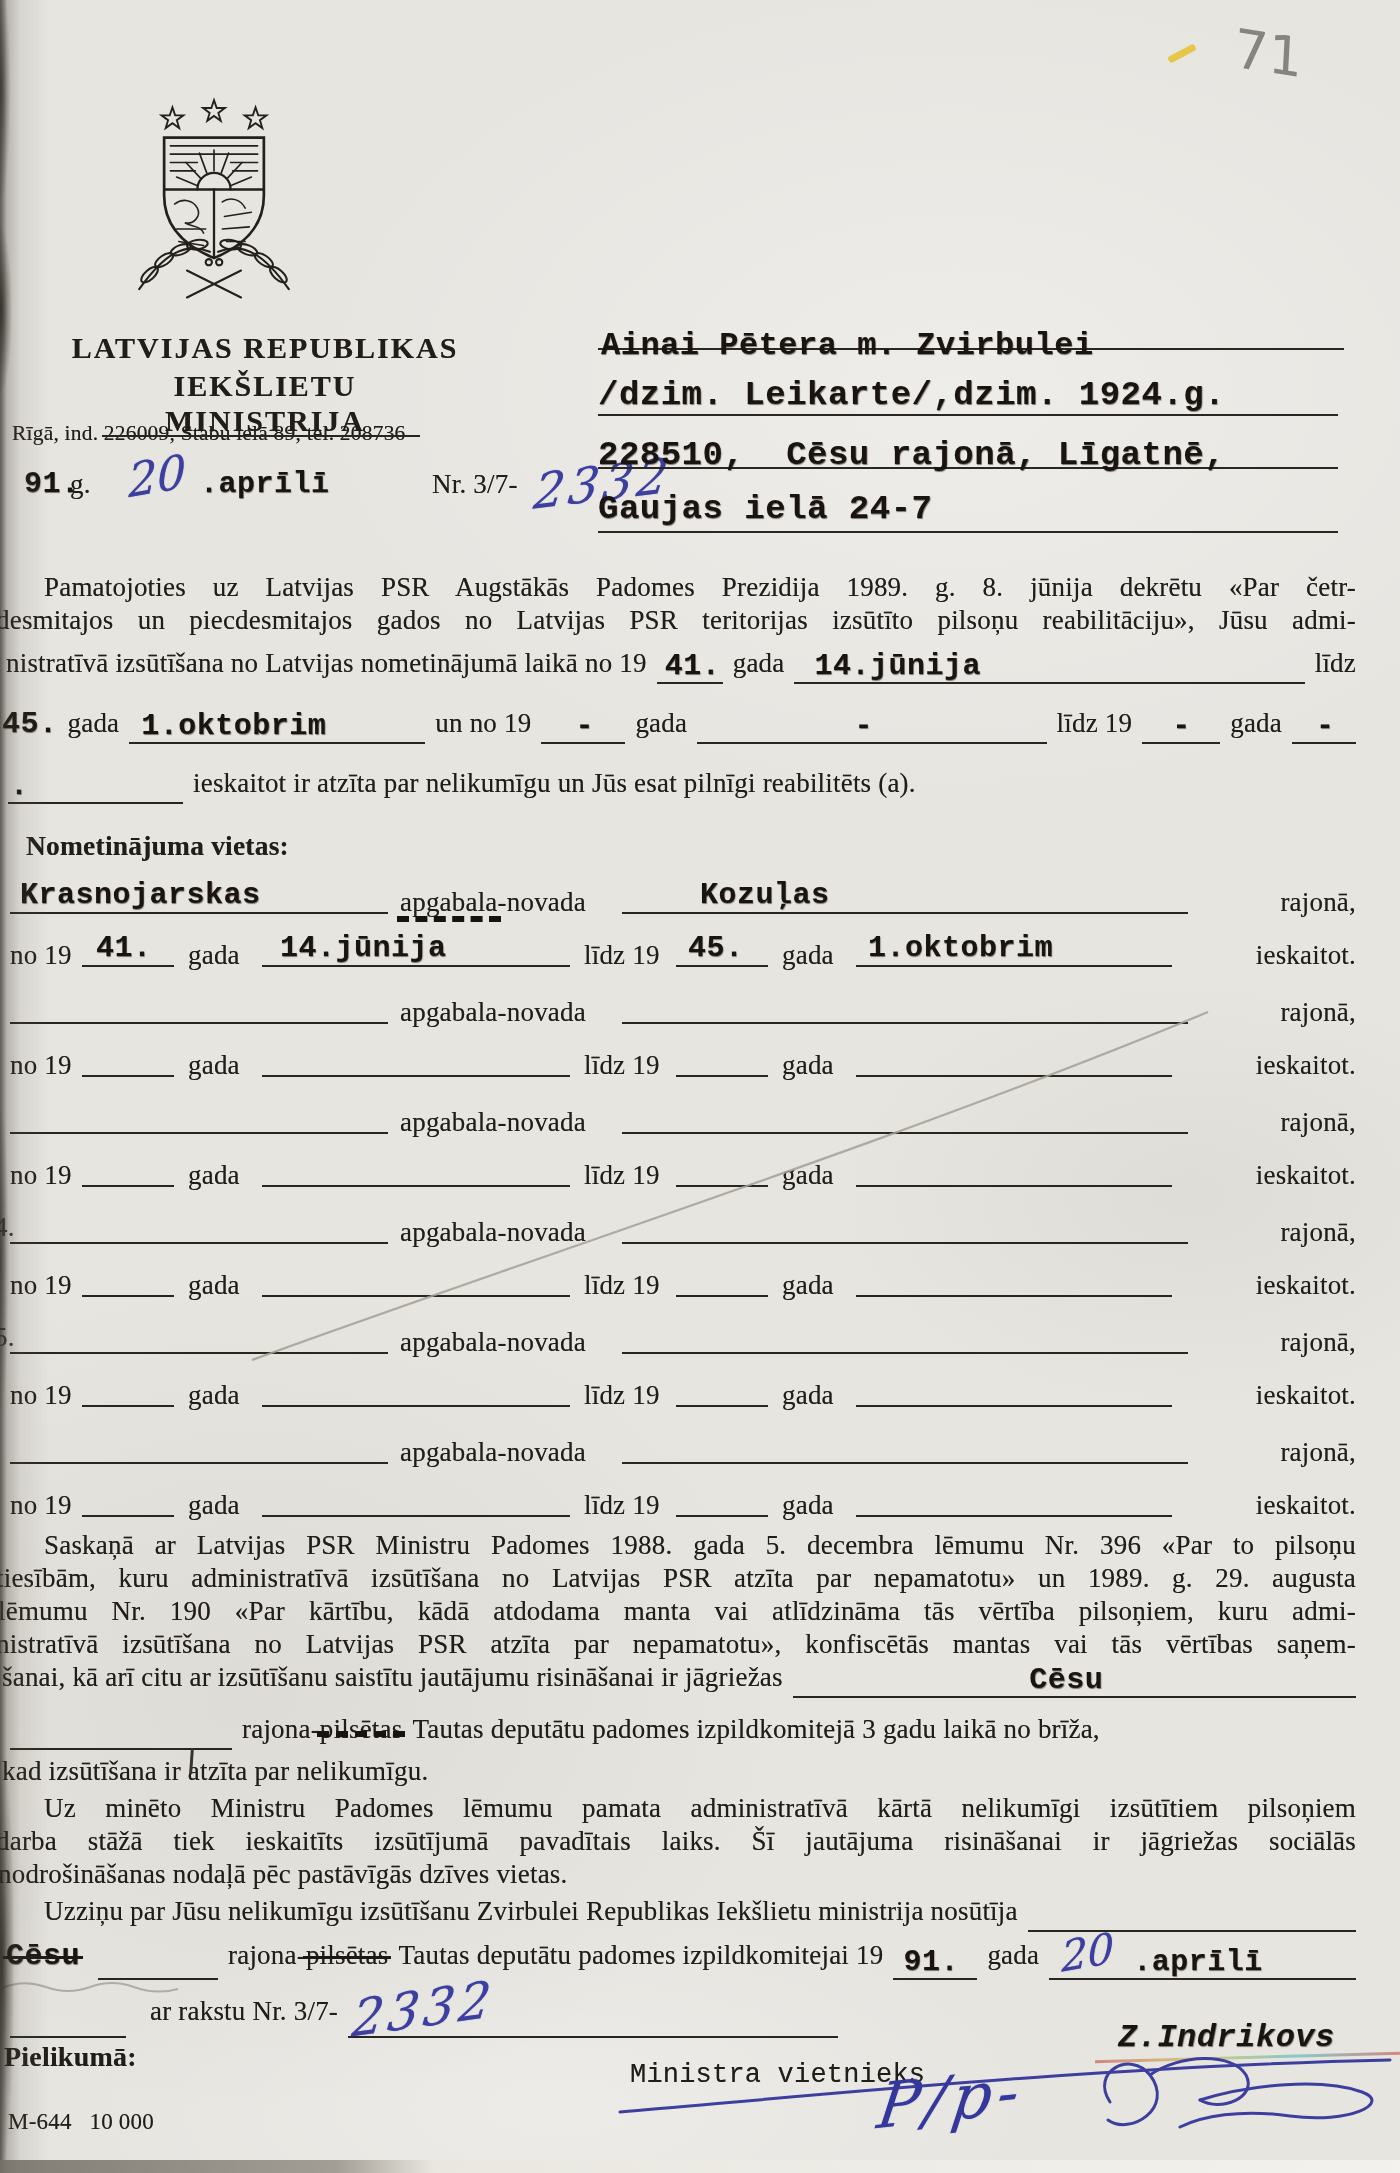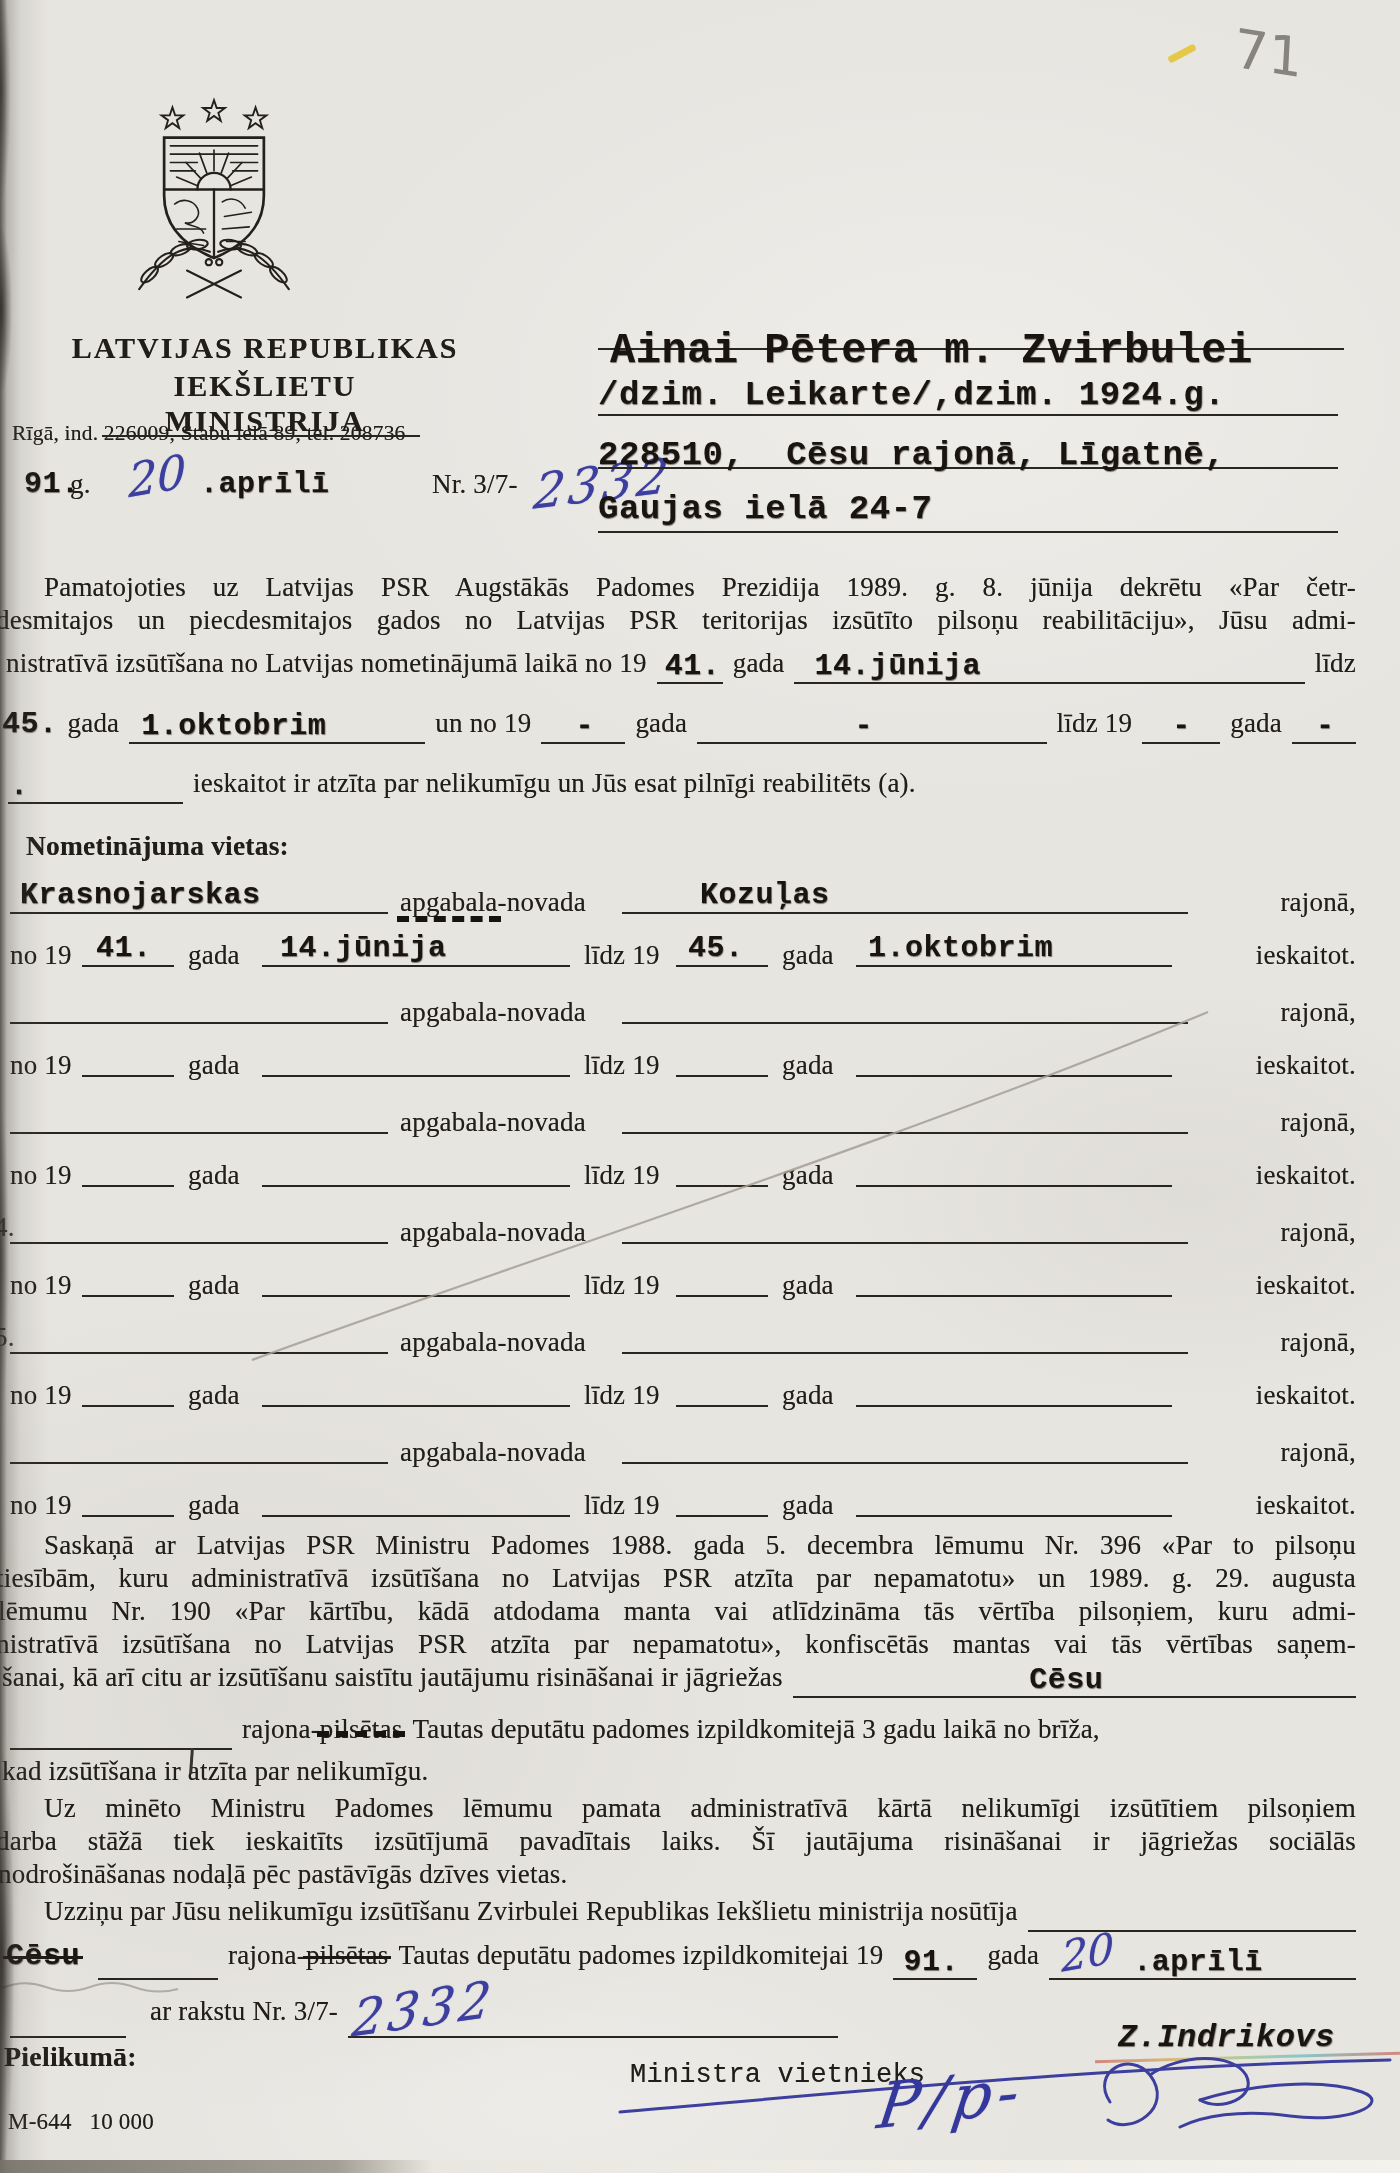--- a/index.html
+++ b/index.html
@@ -129,21 +129,21 @@
     <span class="typed abs" style="left:200px; bottom:8px;">.aprīlī</span>
     <span class="serif abs" style="left:432px; bottom:6px;">Nr. 3/7-</span>
     <span class="hand abs" style="left:534px; bottom:0px; font-size:48px; letter-spacing:4px; transform:rotate(-7deg) skewX(-14deg);">2332</span>
   </div>
 
   <div class="abs" style="left:598px; top:326px; width:746px; height:216px;">
     <div class="rule" style="left:0; top:22px; width:746px;"></div>
     <div class="rule" style="left:0; top:88px; width:740px;"></div>
     <div class="rule" style="left:0; top:141px; width:740px;"></div>
     <div class="rule" style="left:0; top:205px; width:740px;"></div>
-    <div class="typed abs" style="left:12px; top:4px; font-size:42px;">Ainai Pētera m. Zvirbulei</div>
+    <div class="typed abs" style="left:3px; top:4px; font-size:32px;">Ainai Pētera m. Zvirbulei</div>
     <div class="typed abs" style="left:0px; top:52px; font-size:34px;">/dzim. Leikarte/,dzim. 1924.g.</div>
     <div class="typed abs" style="left:0px; top:104px; font-size:34px;margin-top:8px;">228510,  Cēsu rajonā, Līgatnē,</div>
     <div class="typed abs" style="left:0px; top:166px; font-size:34px;">Gaujas ielā 24-7</div>
   </div>
 
   <div class="abs serif just" style="left:44px; right:44px; top:572px;">Pamatojoties uz Latvijas PSR Augstākās Padomes Prezidija 1989. g. 8. jūnija dekrētu «Par četr-</div>
   <div class="abs serif just" style="left:-4px; right:44px; top:605px;">desmitajos un piecdesmitajos gados no Latvijas PSR teritorijas izsūtīto pilsoņu reabilitāciju», Jūsu admi-</div>
 
   <div class="frow" style="left:6px; right:44px; top:648px; height:40px;">
     <span class="serif">nistratīvā izsūtīšana no Latvijas nometinājumā laikā no 19</span>

